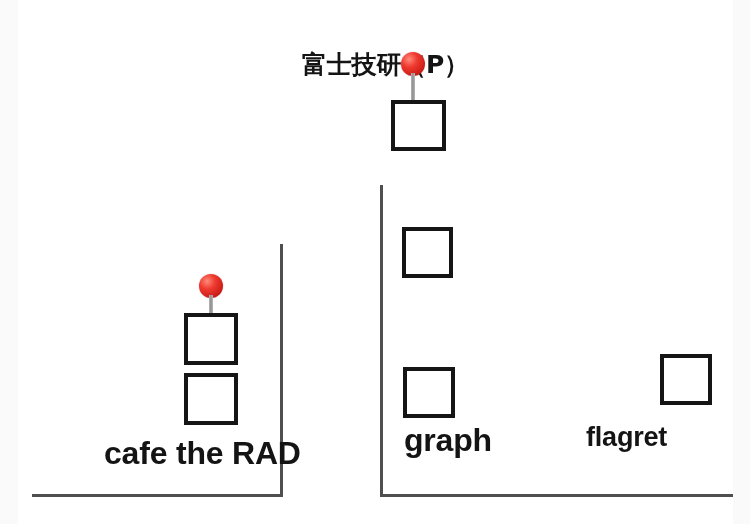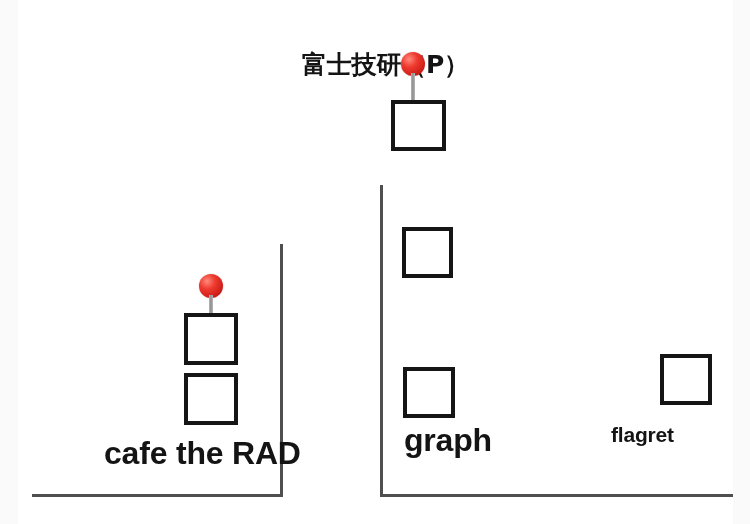--- a/index.html
+++ b/index.html
@@ -124,15 +124,15 @@
   <div class="wall horizontal" style="left:380px; top:494px; width:353px;"></div>
 
   <div class="unit-box" style="left:402px; top:227px; width:51px; height:51px;"></div>
 
   <div class="unit-box" style="left:403px; top:367px; width:52px; height:51px;"></div>
 
   <div class="map-label" style="left:394px; top:424px; font-size:32px;margin-left:10px;">graph</div>
 
   <div class="unit-box" style="left:660px; top:354px; width:52px; height:51px;"></div>
 
-  <div class="map-label" style="left:611px; top:424px; font-size:21px;">flagret</div>
+  <div class="map-label" style="left:586px; top:424px; font-size:27px;">flagret</div>
 
 </div>
 
 </body></html>

